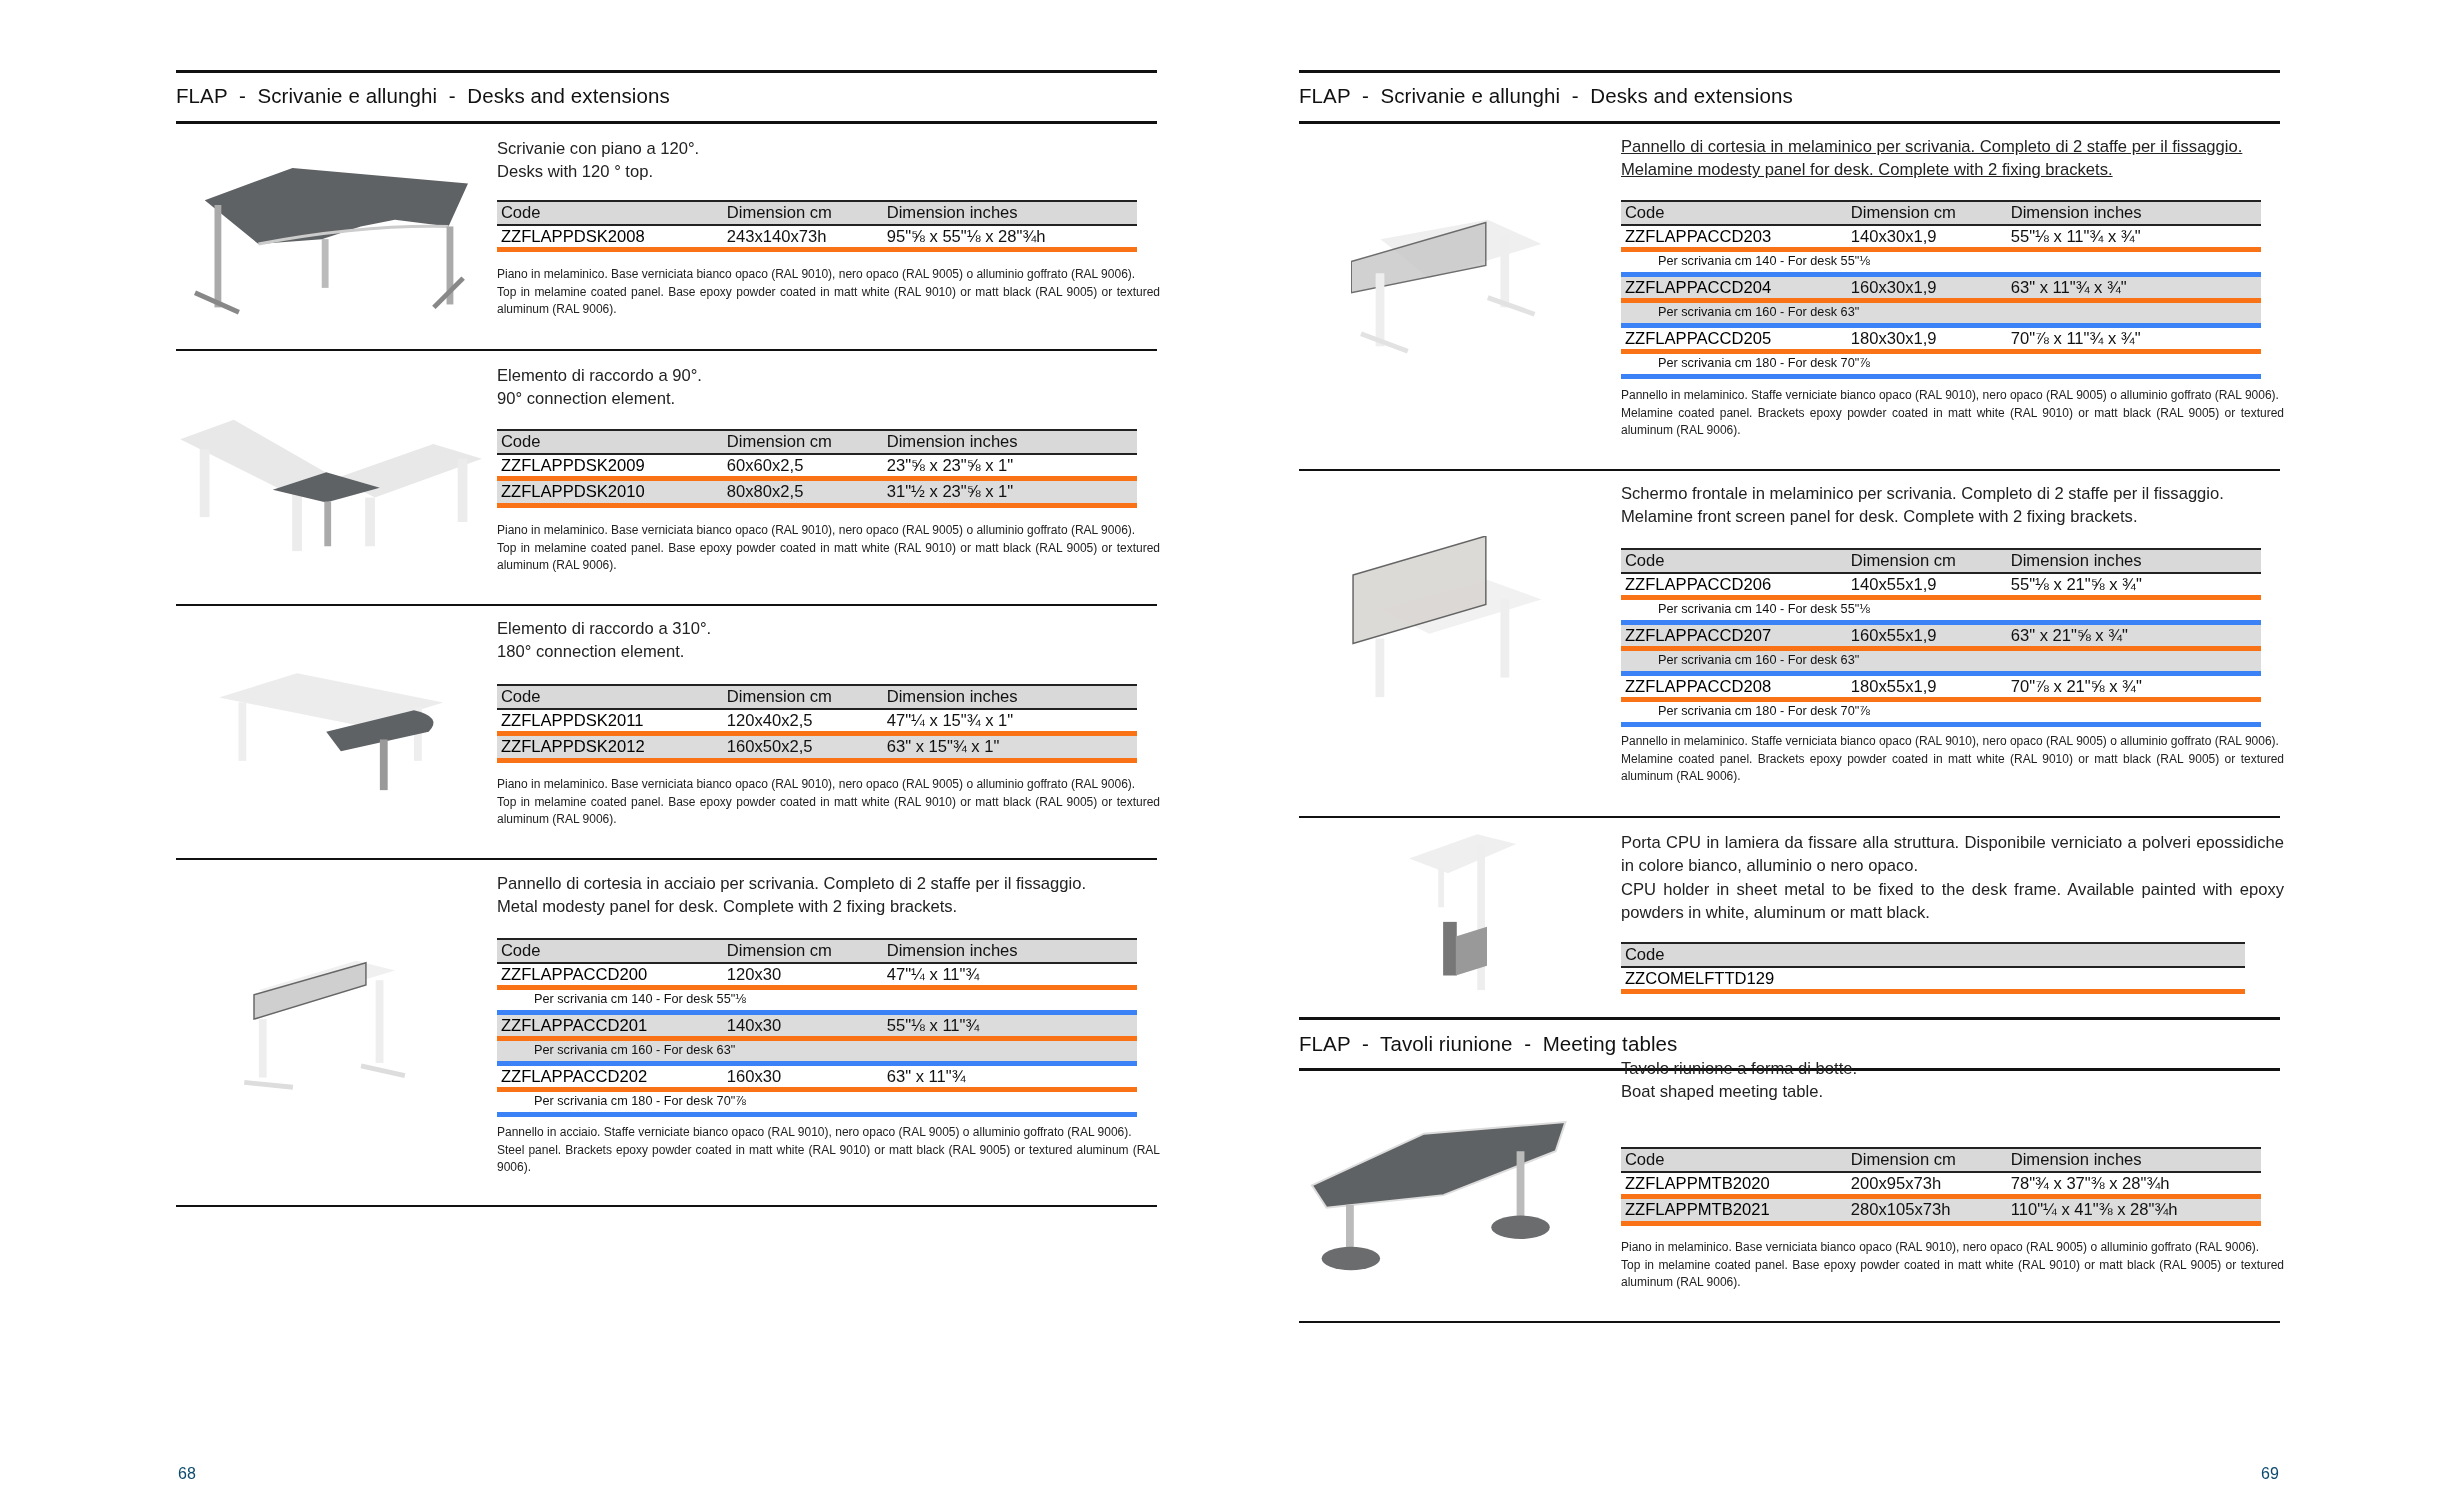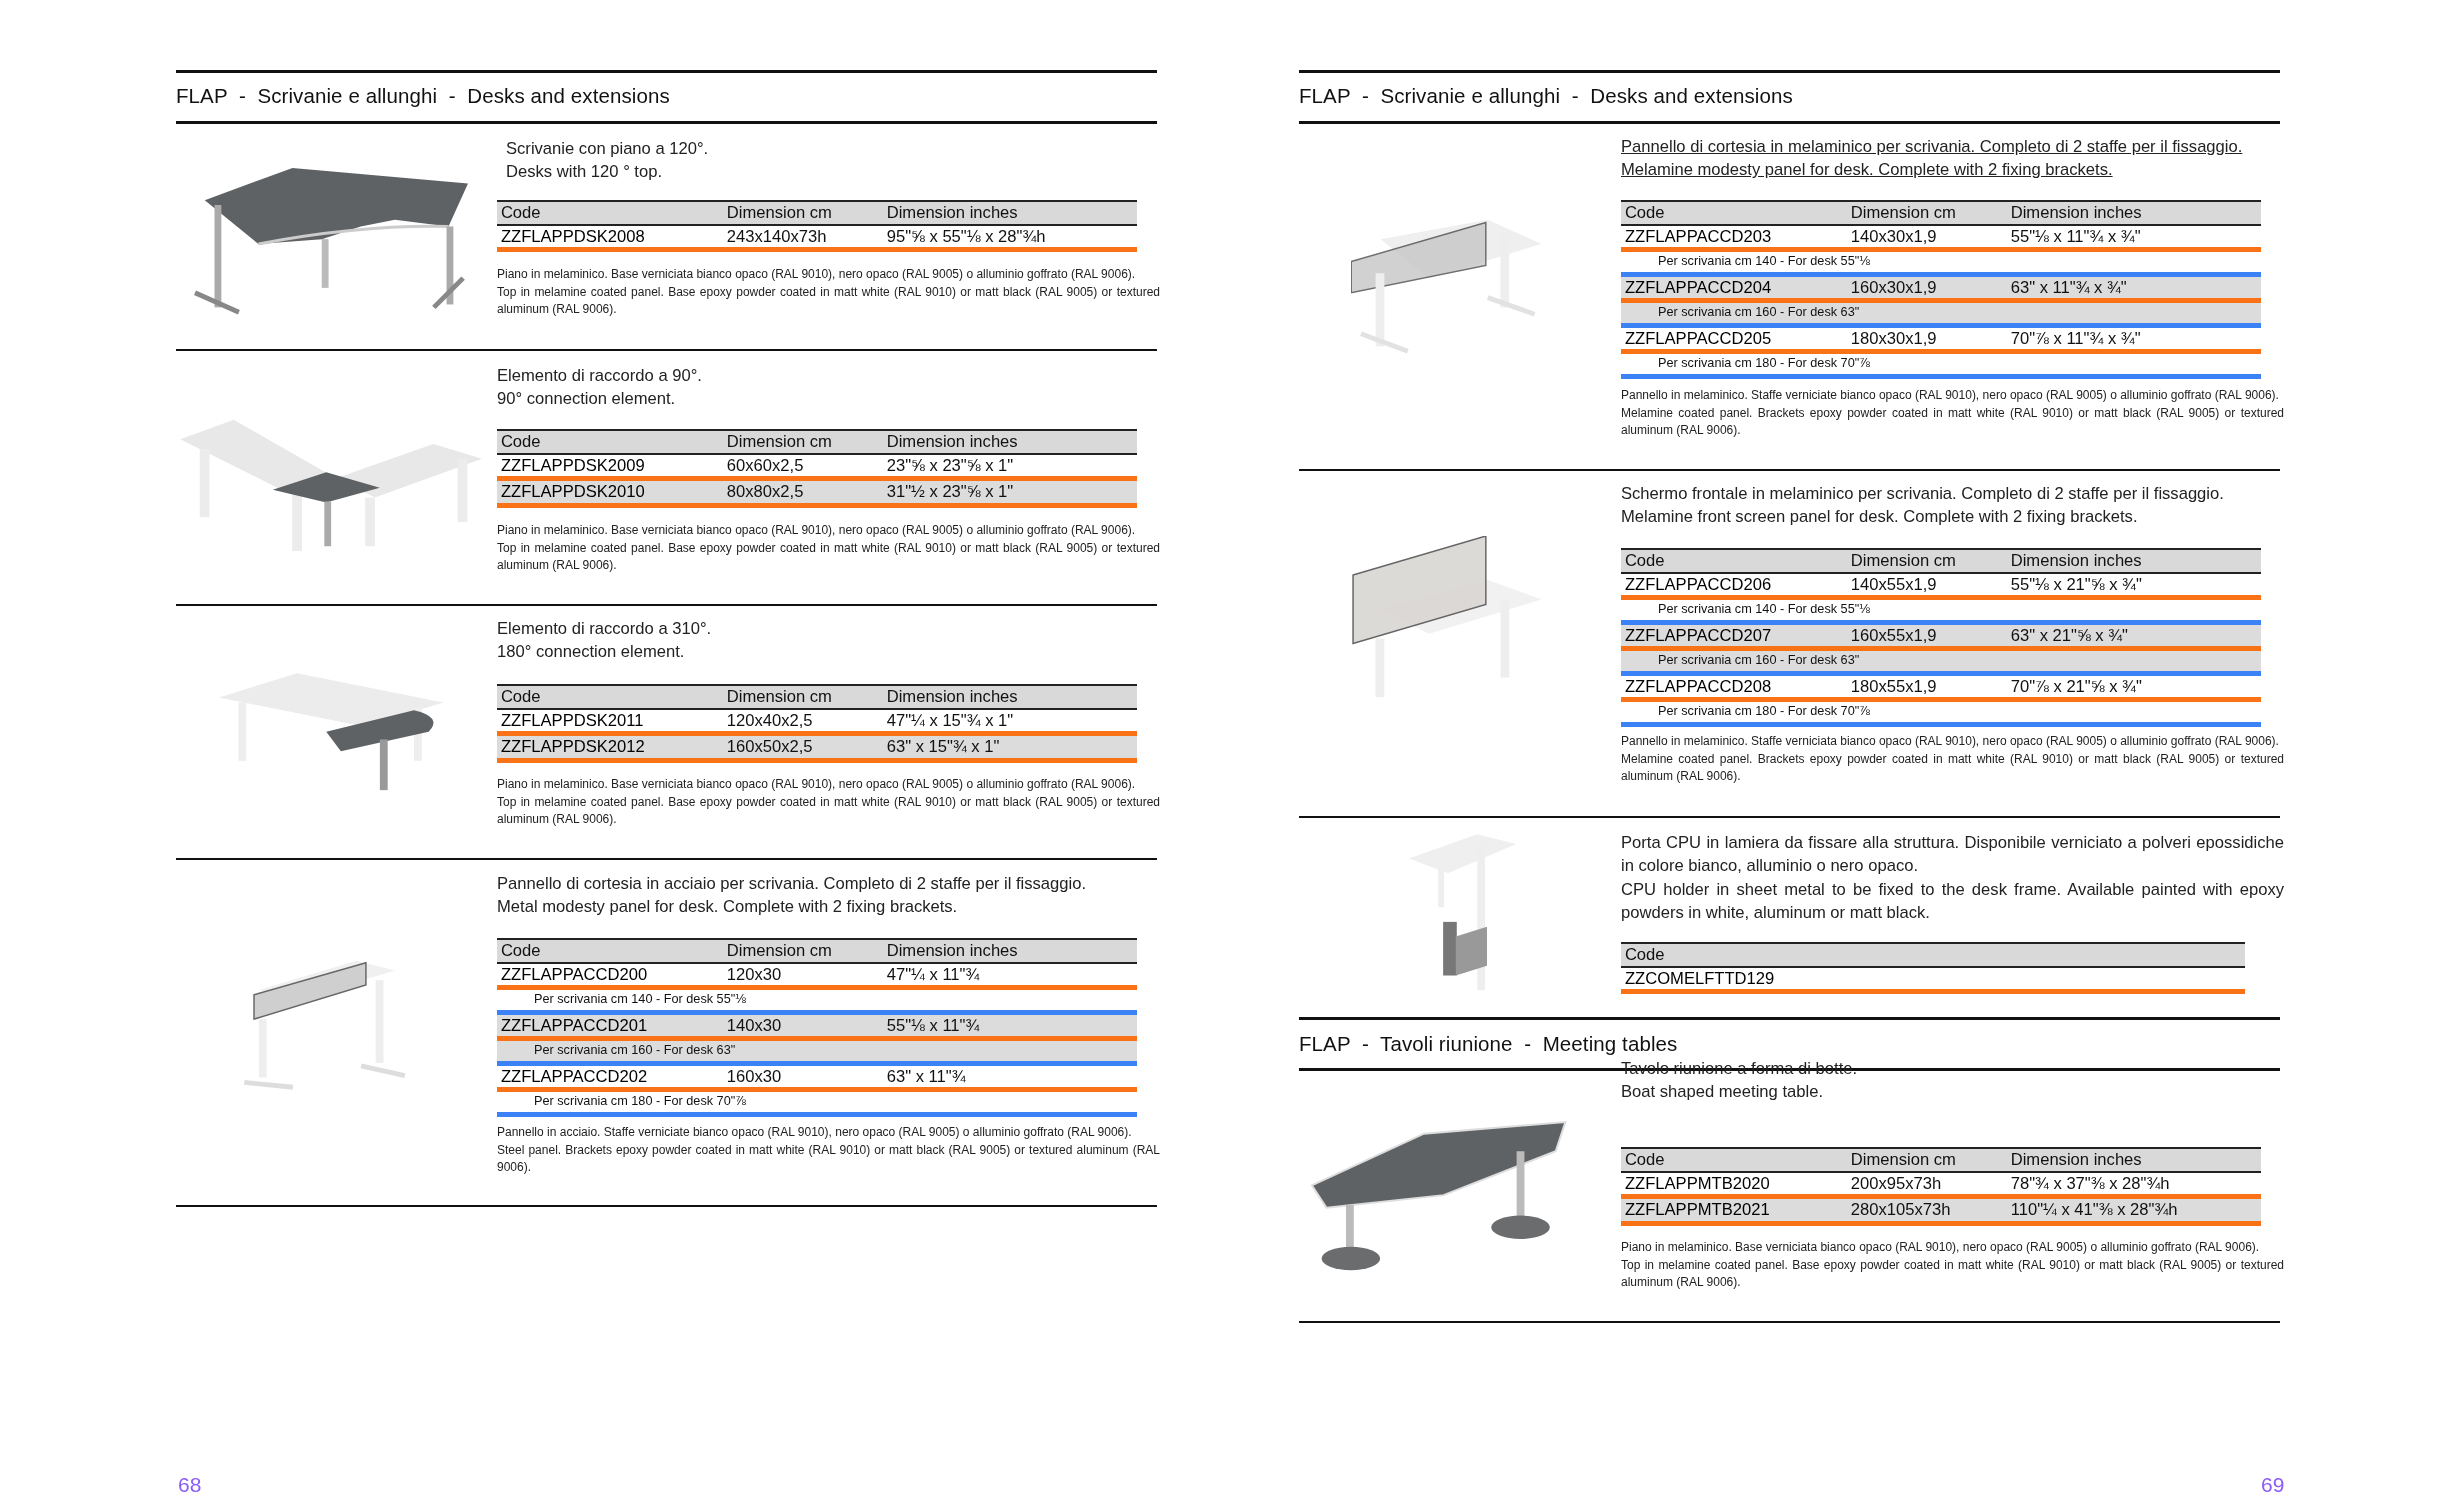--- a/index.html
+++ b/index.html
@@ -10,21 +10,21 @@
   .desc{position:absolute;font-size:16.6px;line-height:23.4px;color:#222;}
   .notes{position:absolute;font-size:12px;line-height:17.6px;color:#222;text-align:justify;}
   table.spec{position:absolute;border-collapse:collapse;font-size:16.6px;}
   table.spec td{padding:0 0 0 3.9px;height:21.5px;line-height:21.5px;white-space:nowrap;}
   table.spec tr.head td{background:#d9d9d9;border-top:2.9px solid #222;border-bottom:2.9px solid #222;}
   table.spec tr.row td{border-bottom:5px solid #f97316;}
   table.spec tr.row.alt td{background:#dcdcdc;}
   table.spec tr.sub td{font-size:12.7px;height:19.5px;line-height:19.5px;border-bottom:5px solid #3b82f6;padding-left:37px;}
   table.spec tr.sub.alt td{background:#dcdcdc;}
   table.spec td.code{font-weight:normal;color:#000;}
-  .pagenum{position:absolute;font-size:21px;color:#8b5cf6;margin-top:8px;}
+  .pagenum{position:absolute;font-size:16px;color:#0c4a6e;}
   .illus{position:absolute;}
 </style>
 </head>
 <body>
 
 <div class="page" style="left:0;width:1219px;">
   <div class="rule" style="left:176px;top:70px;width:981px;"></div>
   <div class="sec-title" style="left:176px;top:84px;">FLAP  -  Scrivanie e allunghi  -  Desks and extensions</div>
   <div class="rule" style="left:176px;top:121px;width:981px;"></div>
 
@@ -32,21 +32,21 @@
     <svg width="293" height="156" viewBox="0 0 300 160">
       <polygon points="20,35 110,2 290,18 270,62 215,55 180,62 140,75 75,80" fill="#5f6264"></polygon>
       <path d="M75,80 Q180,60 270,62" stroke="#ccc" stroke-width="3" fill="none"></path>
       <rect x="30" y="40" width="7" height="105" fill="#aaa"></rect>
       <rect x="140" y="75" width="7" height="50" fill="#bbb"></rect>
       <rect x="268" y="62" width="7" height="80" fill="#aaa"></rect>
       <line x1="10" y1="130" x2="55" y2="150" stroke="#888" stroke-width="5"></line>
       <line x1="255" y1="145" x2="285" y2="115" stroke="#888" stroke-width="5"></line>
     </svg>
   </div>
-  <div class="desc" style="left:497px;top:137px;margin-left:9px;">
+  <div class="desc" style="left:497px;top:137px;">
     <div>Scrivanie con piano a 120°.</div>
     <div>Desks with 120 ° top.</div>
   </div>
   <table class="spec" style="left:497px;top:200px;width:640px;">
     <tbody>
         <tr class="head">
       <td style="width:222px;">Code</td>
       <td style="width:156px;">Dimension cm</td>
       <td>Dimension inches</td>
     </tr>

